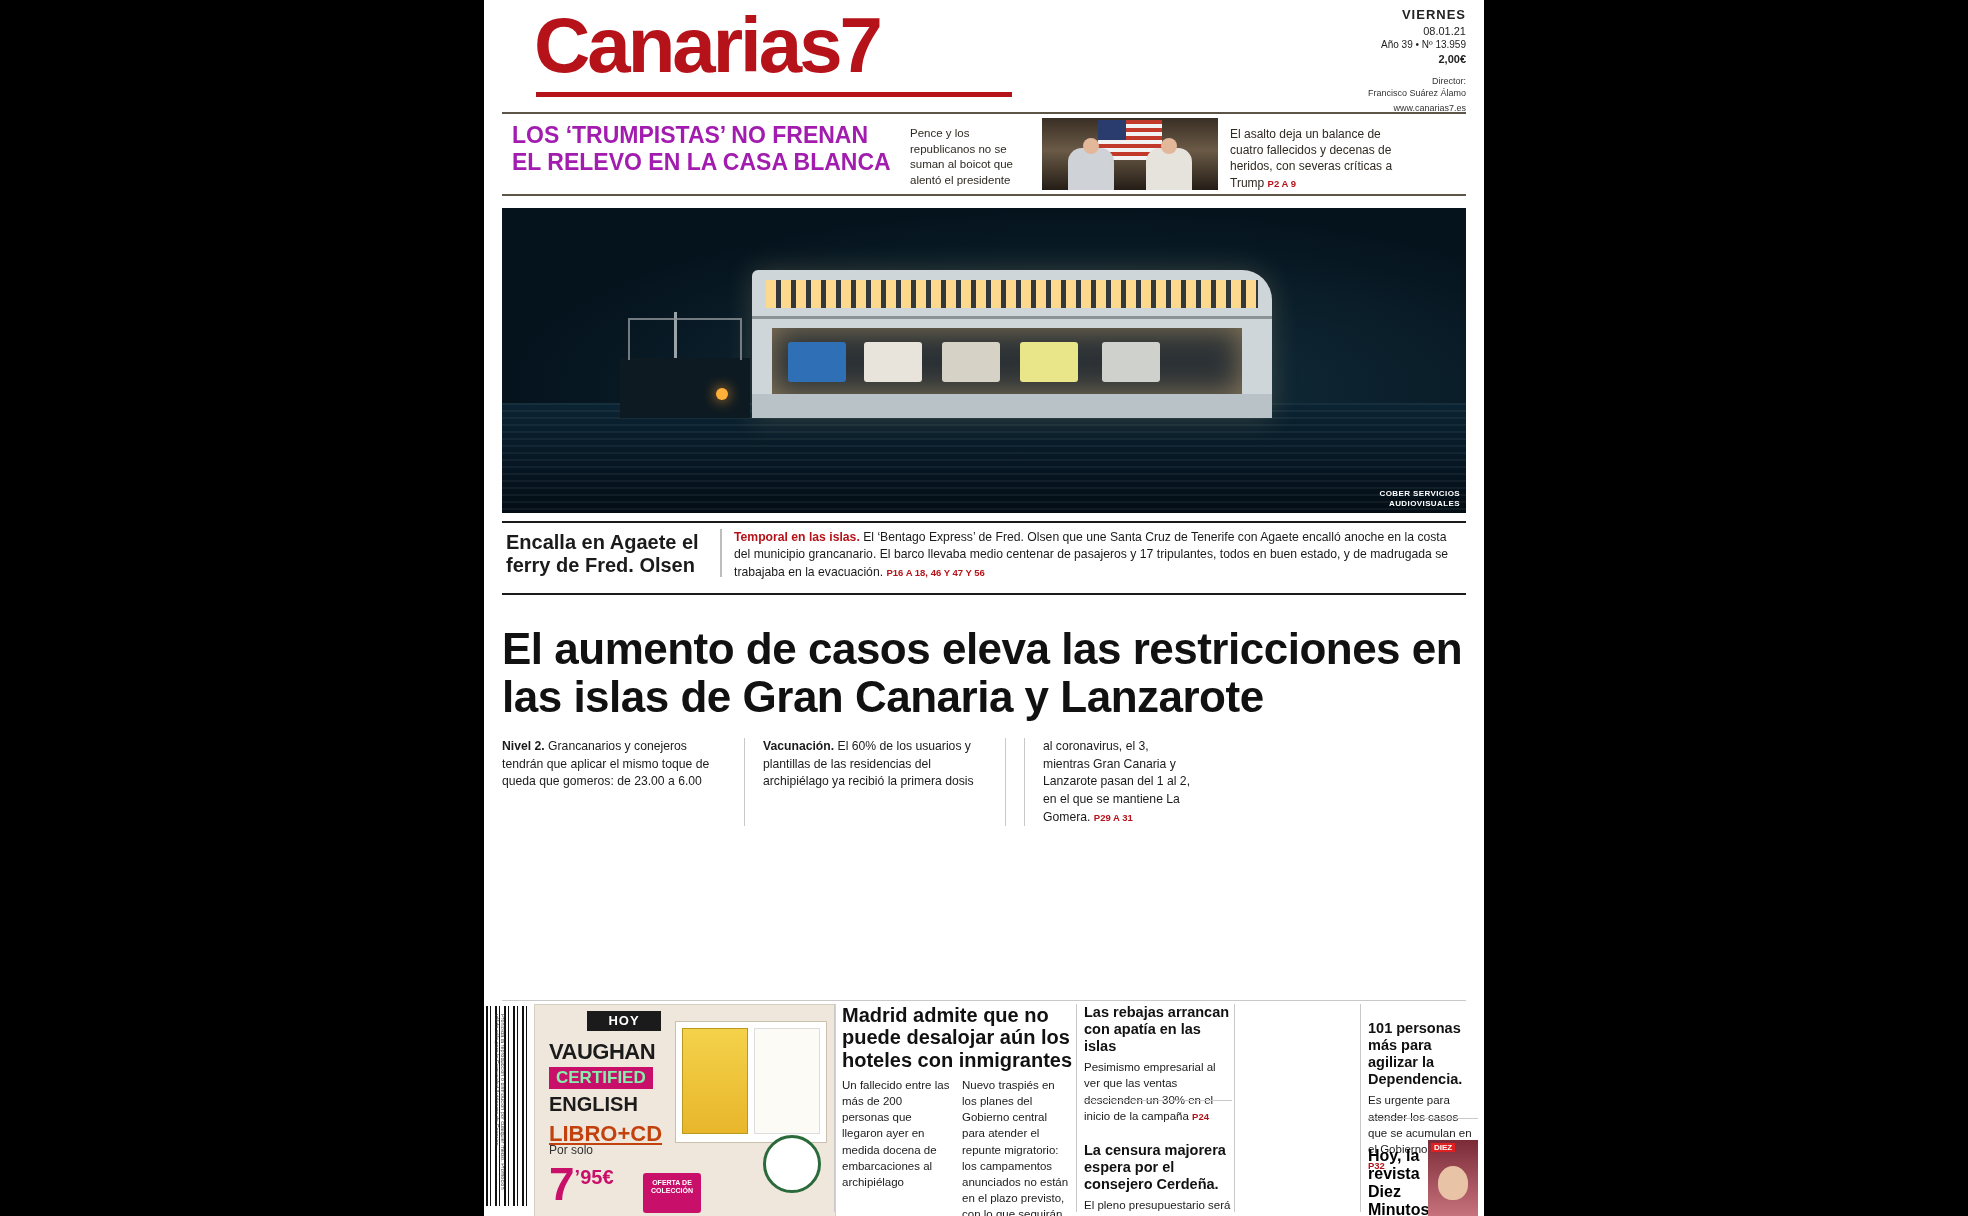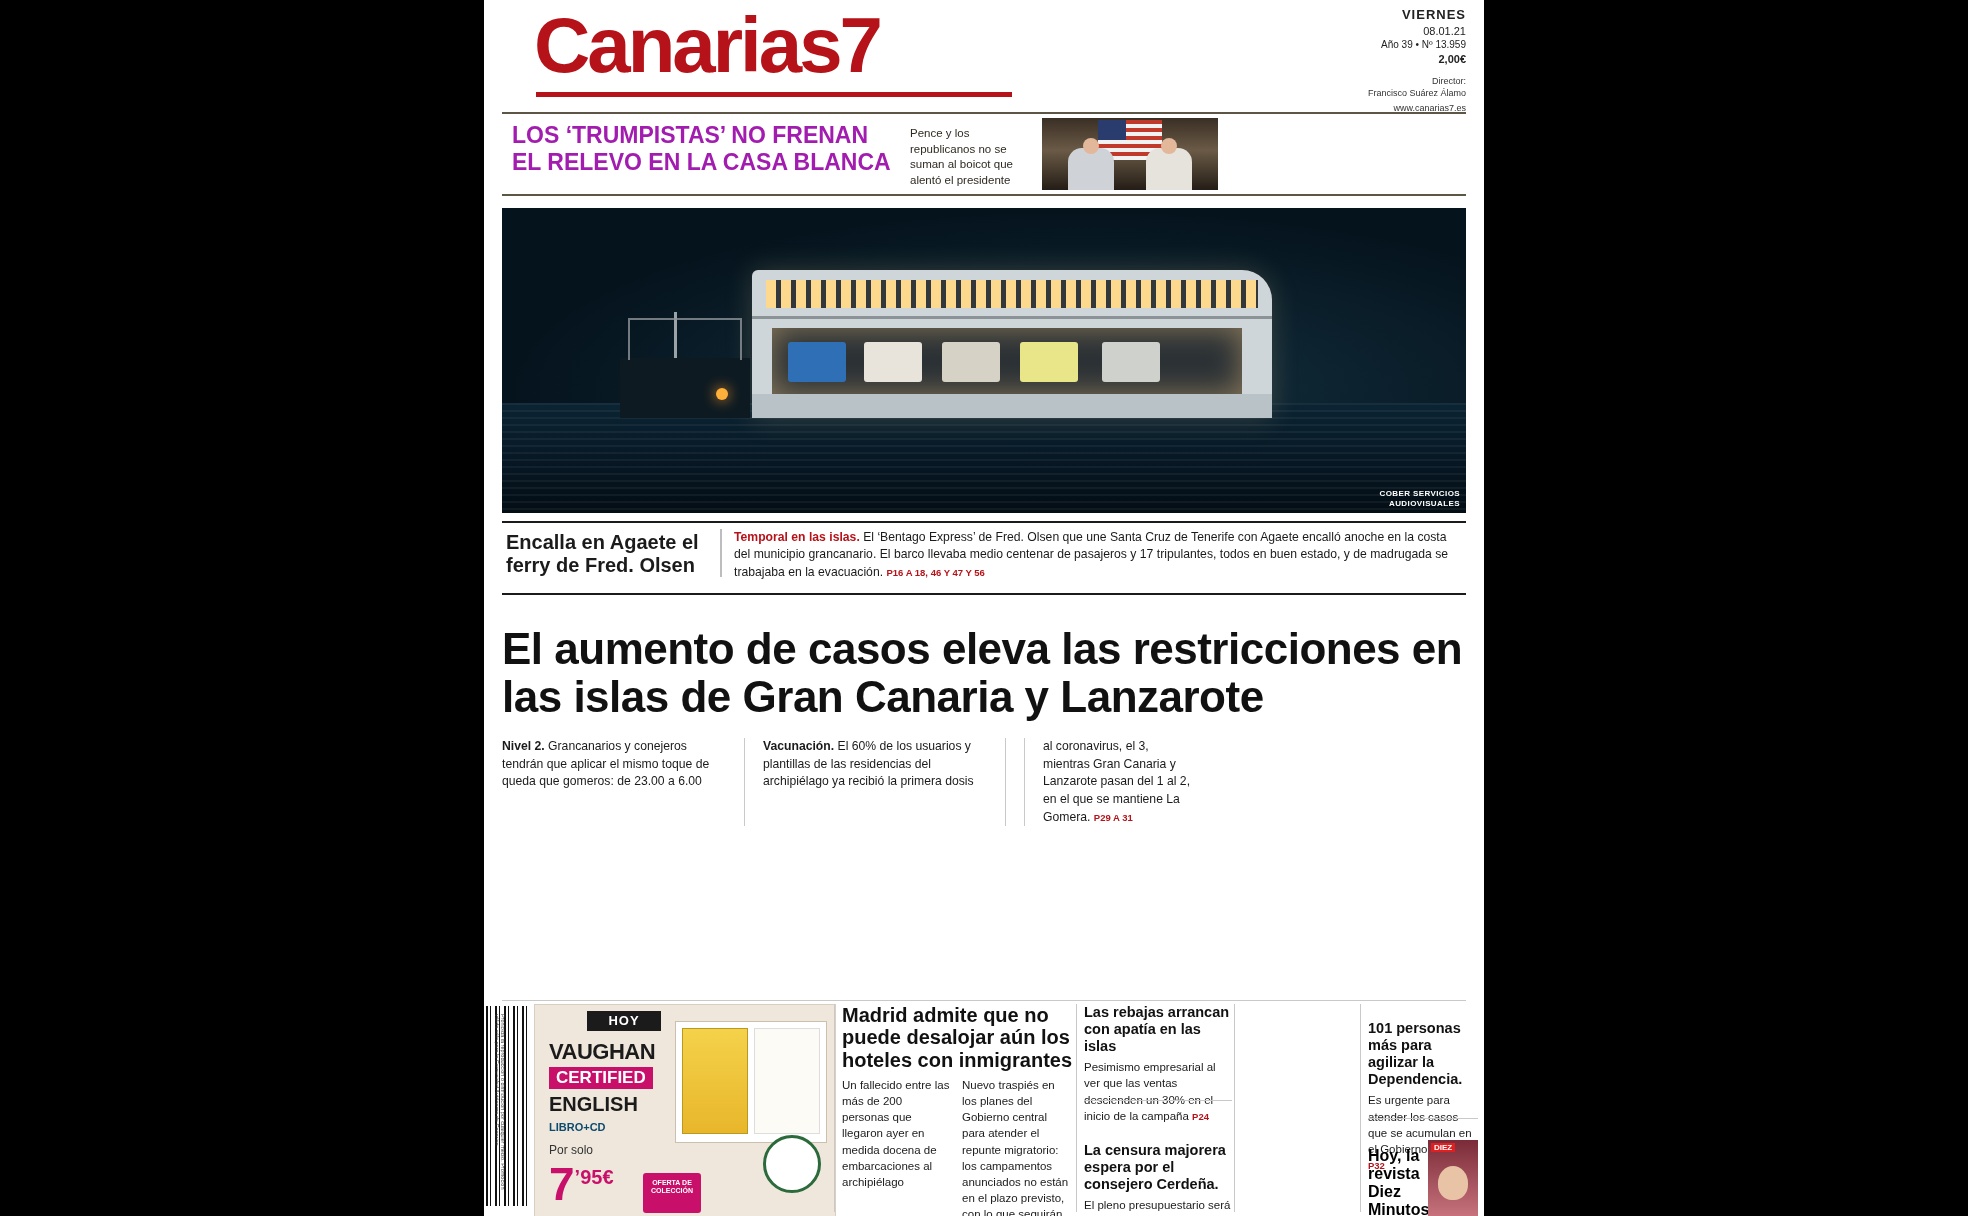--- a/index.html
+++ b/index.html
@@ -80,23 +80,23 @@
   .colrule{width:1px;background:#c9c9c9;}
 
   
   .bottom{position:absolute;left:0;top:1000px;width:1000px;height:216px;}
   .barcode{position:absolute;left:2px;top:6px;width:44px;height:200px;background:
     repeating-linear-gradient(90deg,#111 0 2px,#fff 2px 4px,#111 4px 5px,#fff 5px 9px);}
   .barcode-txt{position:absolute;left:22px;top:14px;width:180px;transform:rotate(90deg);transform-origin:left top;font-size:5.5px;color:#333;}
   .advert{position:absolute;left:50px;top:4px;width:300px;height:212px;background:#efe7dc;border:1px solid #d8cfc0;}
   .advert .hoy{position:absolute;left:52px;top:6px;width:74px;height:20px;background:#1b1b1b;color:#fff;font-weight:bold;font-size:13px;letter-spacing:1px;text-align:center;line-height:20px;}
   .advert .v1{position:absolute;left:14px;top:34px;font-weight:bold;font-size:22px;color:#1b1b1b;letter-spacing:-.5px;}
-  .advert .cert{position:absolute;left:14px;top:62px;background:#c8106b;color:#ffffff;font-weight:bold;font-size:17px;padding:1px 7px;}
+  .advert .cert{position:absolute;left:14px;top:62px;background:#c8106b;color:#86efac;font-weight:bold;font-size:17px;padding:1px 7px;}
   .advert .eng{position:absolute;left:14px;top:88px;font-weight:bold;font-size:20px;color:#1b1b1b;}
-  .advert .lcd{position:absolute;left:14px;top:116px;font-weight:bold;font-size:11px;color:#0c4a6e;}
+  .advert .lcd{position:absolute;left:14px;top:116px;font-weight:bold;font-size:22px;color:#c2410c;text-decoration:underline;}
   .advert .solo{position:absolute;left:14px;top:138px;font-size:12px;color:#333;}
   .advert .price{position:absolute;left:14px;top:156px;font-weight:bold;font-size:46px;color:#c8106b;line-height:1;}
   .advert .price small{font-size:20px;vertical-align:super;}
   .advert .badge{position:absolute;left:108px;top:168px;width:58px;height:40px;background:#c8106b;color:#fff;font-size:7px;font-weight:bold;text-align:center;line-height:1.2;padding-top:6px;box-sizing:border-box;border-radius:3px;}
   .advert .book{position:absolute;right:8px;top:16px;width:150px;height:120px;background:#fff;border:1px solid #cbbfae;}
   .advert .book .cov{position:absolute;left:6px;top:6px;width:64px;height:104px;background:linear-gradient(180deg,#f4d24a,#e8b62b);border:1px solid #b99a1f;}
   .advert .book .pg2{position:absolute;right:6px;top:6px;width:64px;height:104px;background:#fdfbf5;border:1px solid #ddd;}
   .advert .seal{position:absolute;right:14px;bottom:24px;width:52px;height:52px;border-radius:50%;background:#fff;border:3px solid #2b6a3a;}
 
   .bcol{position:absolute;top:4px;font-size:11.5px;line-height:1.4;color:#1b1b1b;}
@@ -137,20 +137,24 @@
       <div class="strip-title">LOS ‘TRUMPISTAS’ NO FRENAN EL RELEVO EN LA CASA BLANCA</div>
       <div class="strip-sub">Pence y los republicanos no se suman al boicot que alentó el presidente</div>
       <div class="strip-img">
         <div class="wall"></div>
         <div class="flag"></div>
         <div class="p1"></div>
         <div class="h1"></div>
         <div class="p2"></div>
         <div class="h2"></div>
       </div>
+      <div class="strip-right">
+        <span>El asalto deja un balance de cuatro fallecidos y decenas de heridos, con severas críticas a Trump</span>
+        <span class="pg">P2 A 9</span>
+      </div>
     </div>
 
     <div class="photo">
       <div class="sky"></div>
       <div class="sea"></div>
       <div class="ferry">
         <div class="windows"></div>
         <div class="deckline"></div>
         <div class="hold">
           <div class="truck t1"></div>

